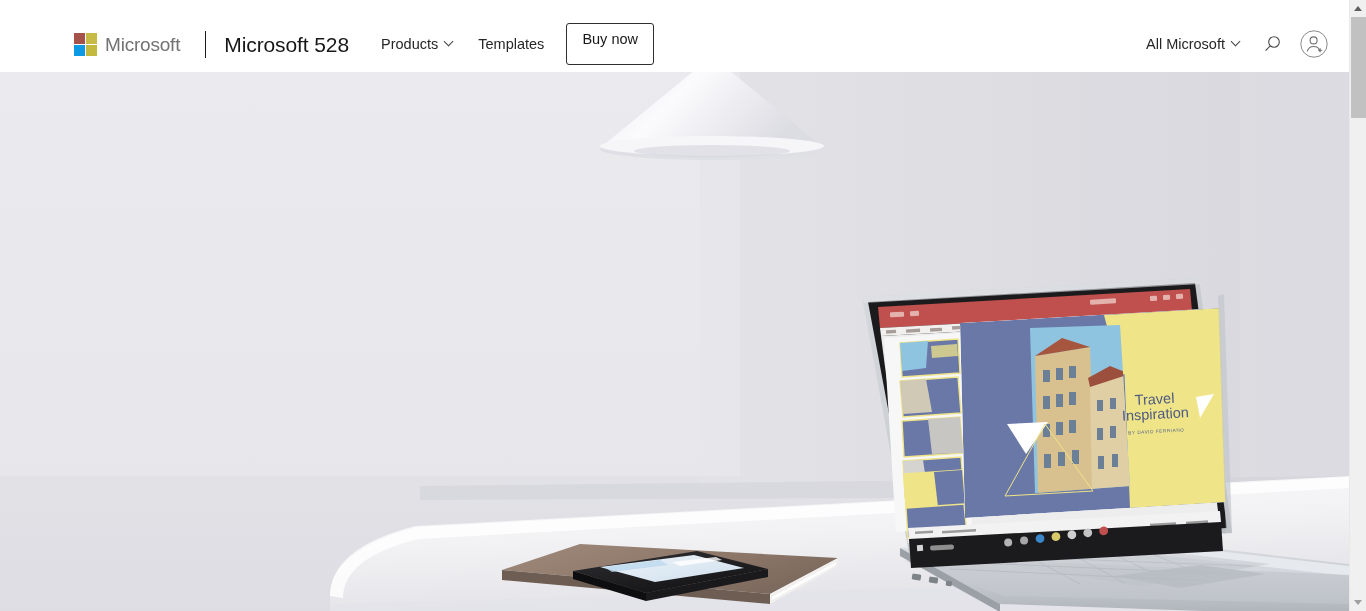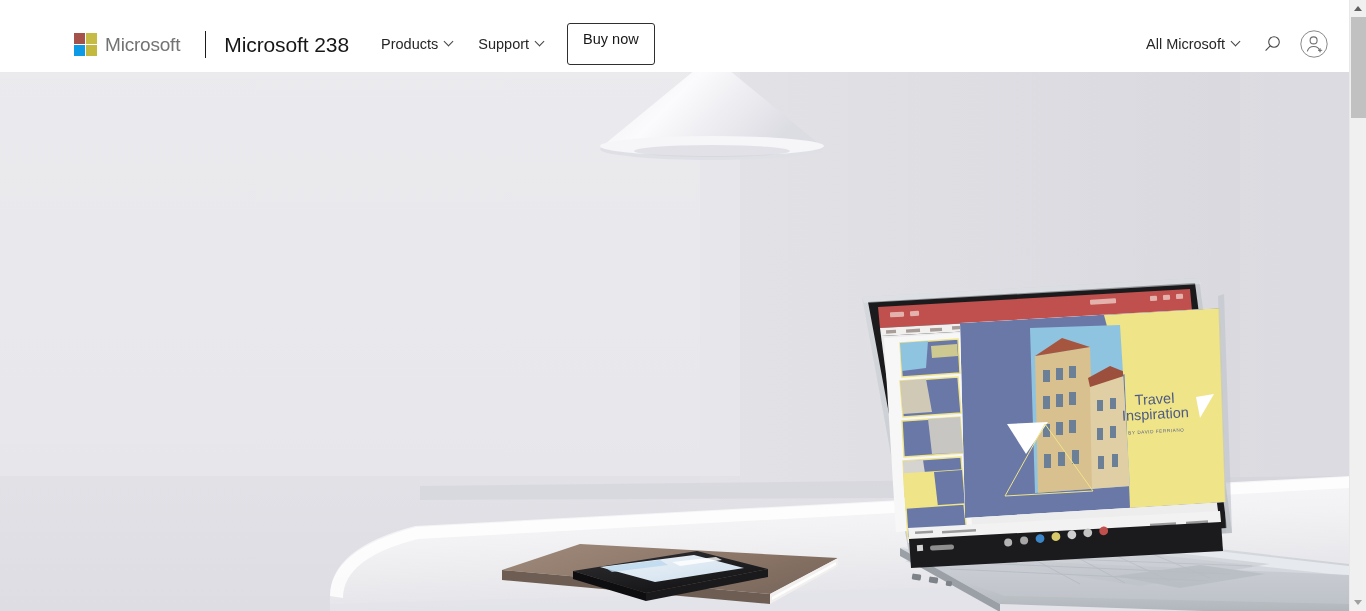--- a/index.html
+++ b/index.html
@@ -235,35 +235,34 @@
         <i style="background:#a4524a"></i>
         <i style="background:#c6bb45"></i>
         <i style="background:#0d9ae5"></i>
         <i style="background:#c4b93f"></i>
       </a>
 
       <span class="ms-wordmark">Microsoft</span>
 
       <span class="header-divider"></span>
 
-      <a href="#" class="brand-title" style="text-decoration:none;color:#171717">Microsoft 238</a>
+      <a href="#" class="brand-title" style="text-decoration:none;color:#171717">Microsoft 528</a>
 
       <nav class="nav">
 
         <button class="nav-item">
           <span>Products</span>
           <span class="chev"></span>
         </button>
 
 
-
         <button class="nav-item">
-          <span>Support</span>
-          <span class="chev"></span>
+          <span>Templates</span>
         </button>
+
 
         <button class="buy-now">Buy now</button>
       </nav>
     </div>
 
     <div class="header-right">
 
       <button class="allms">
         <span>All Microsoft</span>
         <span class="chev"></span>

